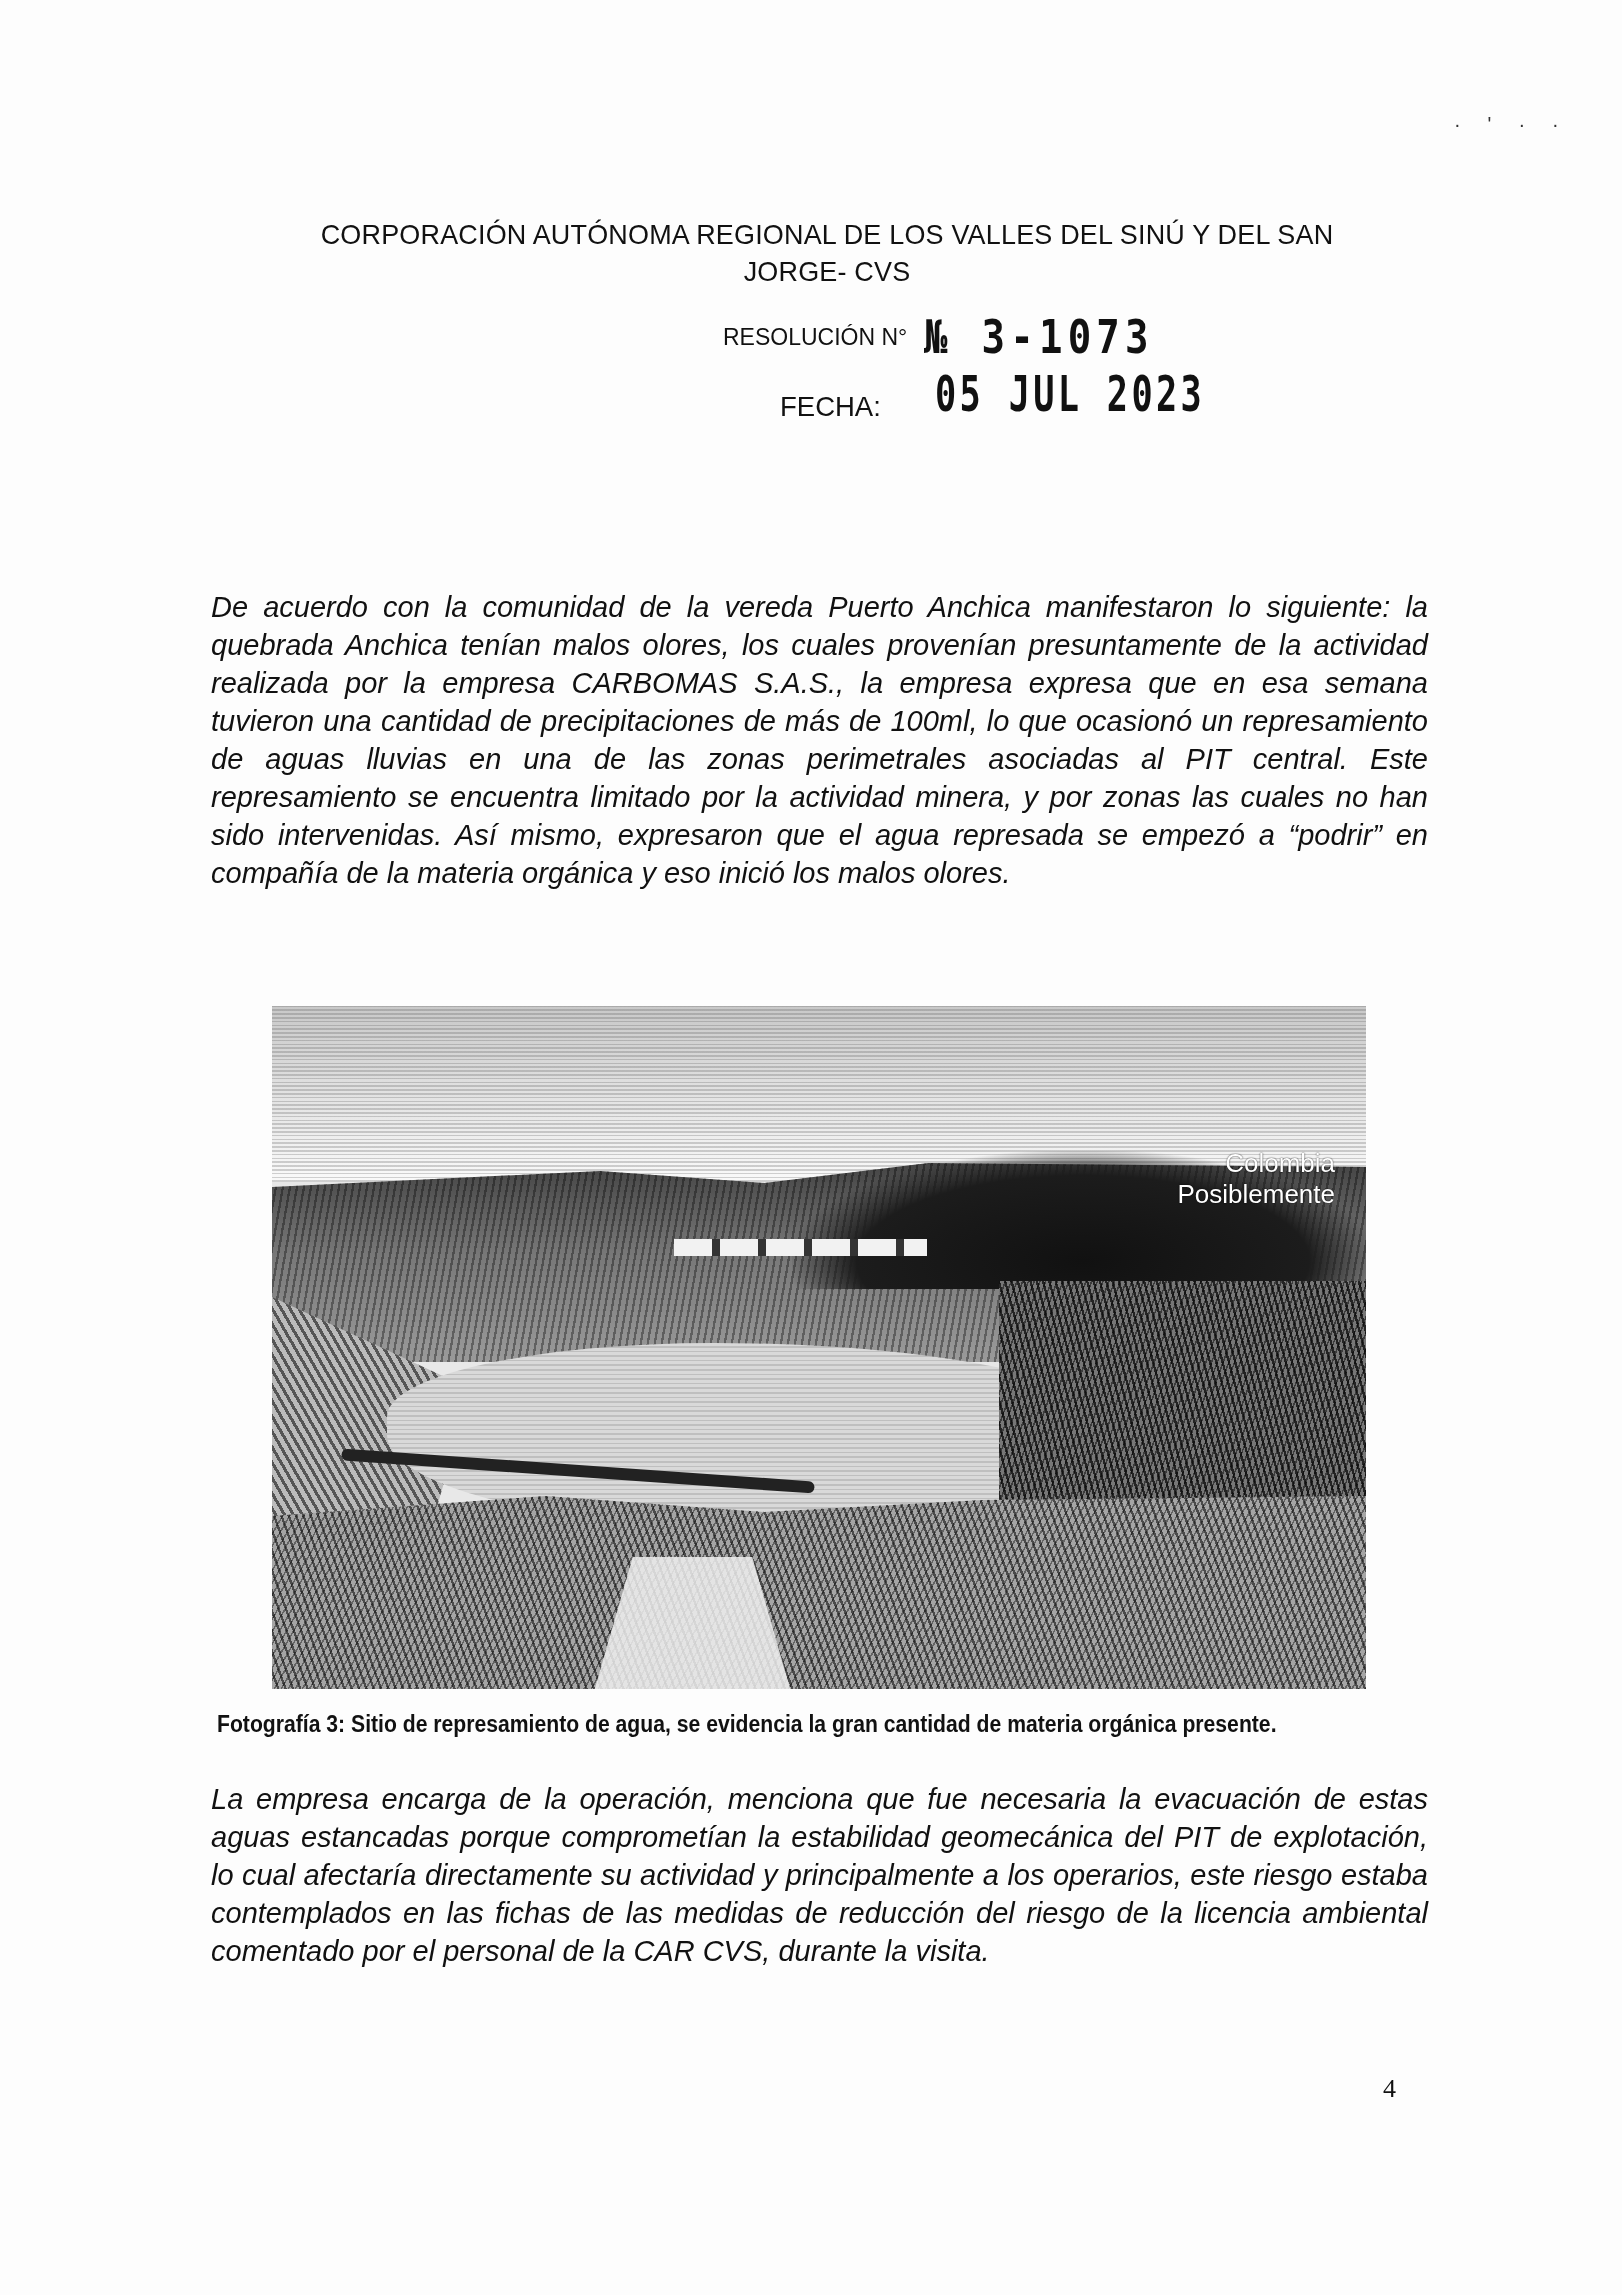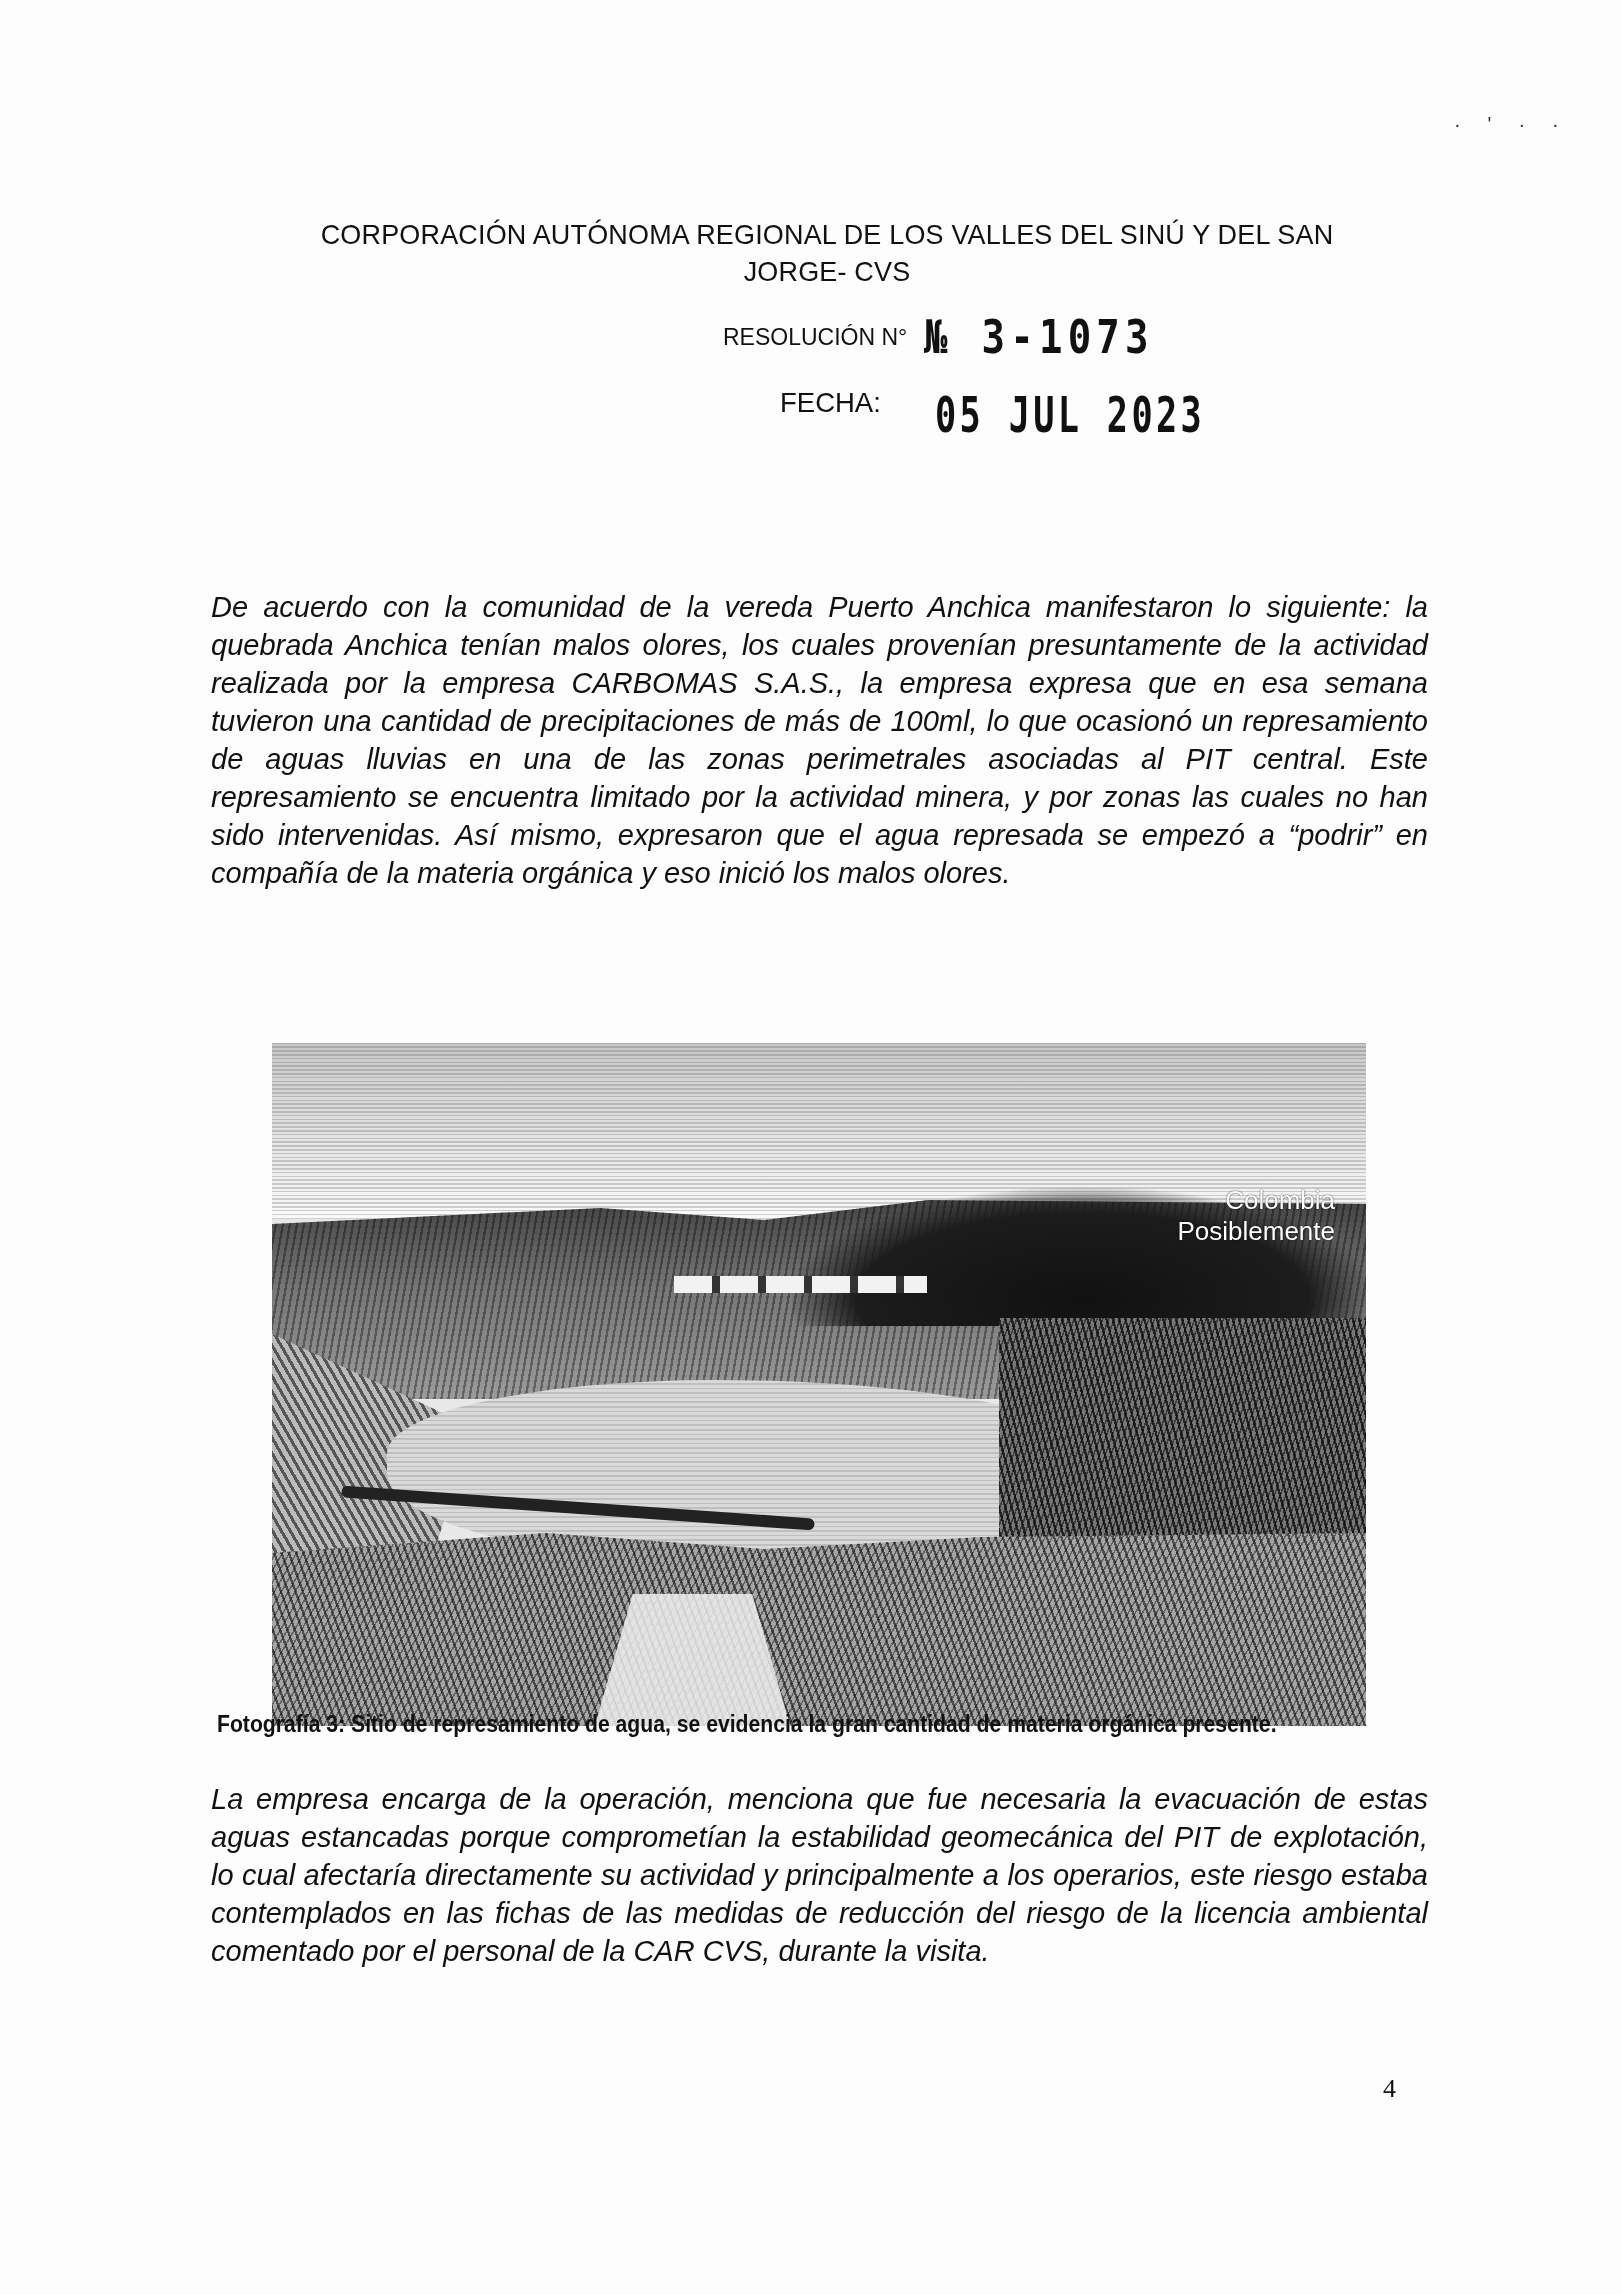--- a/index.html
+++ b/index.html
@@ -17,39 +17,39 @@
       transform: scaleX(0.98);
     }
 
     .res-row { position: absolute; left: 723px; top: 310px; height: 54px; display: flex; align-items: center; }
     .res-label { font-size: 23px; }
     .res-number {
       margin-left: 17px; font-family: "DejaVu Sans Mono", monospace; font-weight: bold;
       font-size: 46px; letter-spacing: 6.1px; transform: scaleX(0.85); transform-origin: left center;
     }
 
-    .fecha-row { position: absolute; left: 780px; top: 387px; height: 54px; display: flex; align-items: flex-start; }
+    .fecha-row { position: absolute; left: 780px; top: 369px; height: 54px; display: flex; align-items: flex-end; }
     .fecha-label { font-size: 27.5px; }
     .fecha-value {
       margin-left: 54px; font-family: "DejaVu Sans Mono", monospace; font-size: 49px;
       letter-spacing: 4.6px; transform: scaleX(0.72); transform-origin: left center; font-weight: bold;
     }
 
     .para {
       position: absolute; left: 211px; width: 1217px;
       font-size: 29px; line-height: 38px; font-style: italic;
       text-align: justify; margin: 0;
     }
     .p1 { top: 451px; }
     .p2 { top: 588px; }
     .p3 { top: 893px; }
     .p4 { top: 1780px; }
 
     .photo {
-      position: absolute; left: 272px; top: 1043px; width: 1094px; height: 683px;
+      position: absolute; left: 272px; top: 1006px; width: 1094px; height: 683px;
       overflow: hidden; background: #e8e8e8;
     }
     .photo .sky {
       position: absolute; left: 0; top: 0; width: 100%; height: 176px;
       background:
         repeating-linear-gradient(0deg, rgba(80,80,80,0.25) 0 1.5px, transparent 1.5px 3.8px),
         linear-gradient(180deg, #c8c8c8 0%, #e2e2e2 50%, #fafafa 100%);
     }
     .photo .treeline {
       position: absolute; left: 520px; top: 145px; width: 582px; height: 138px;

